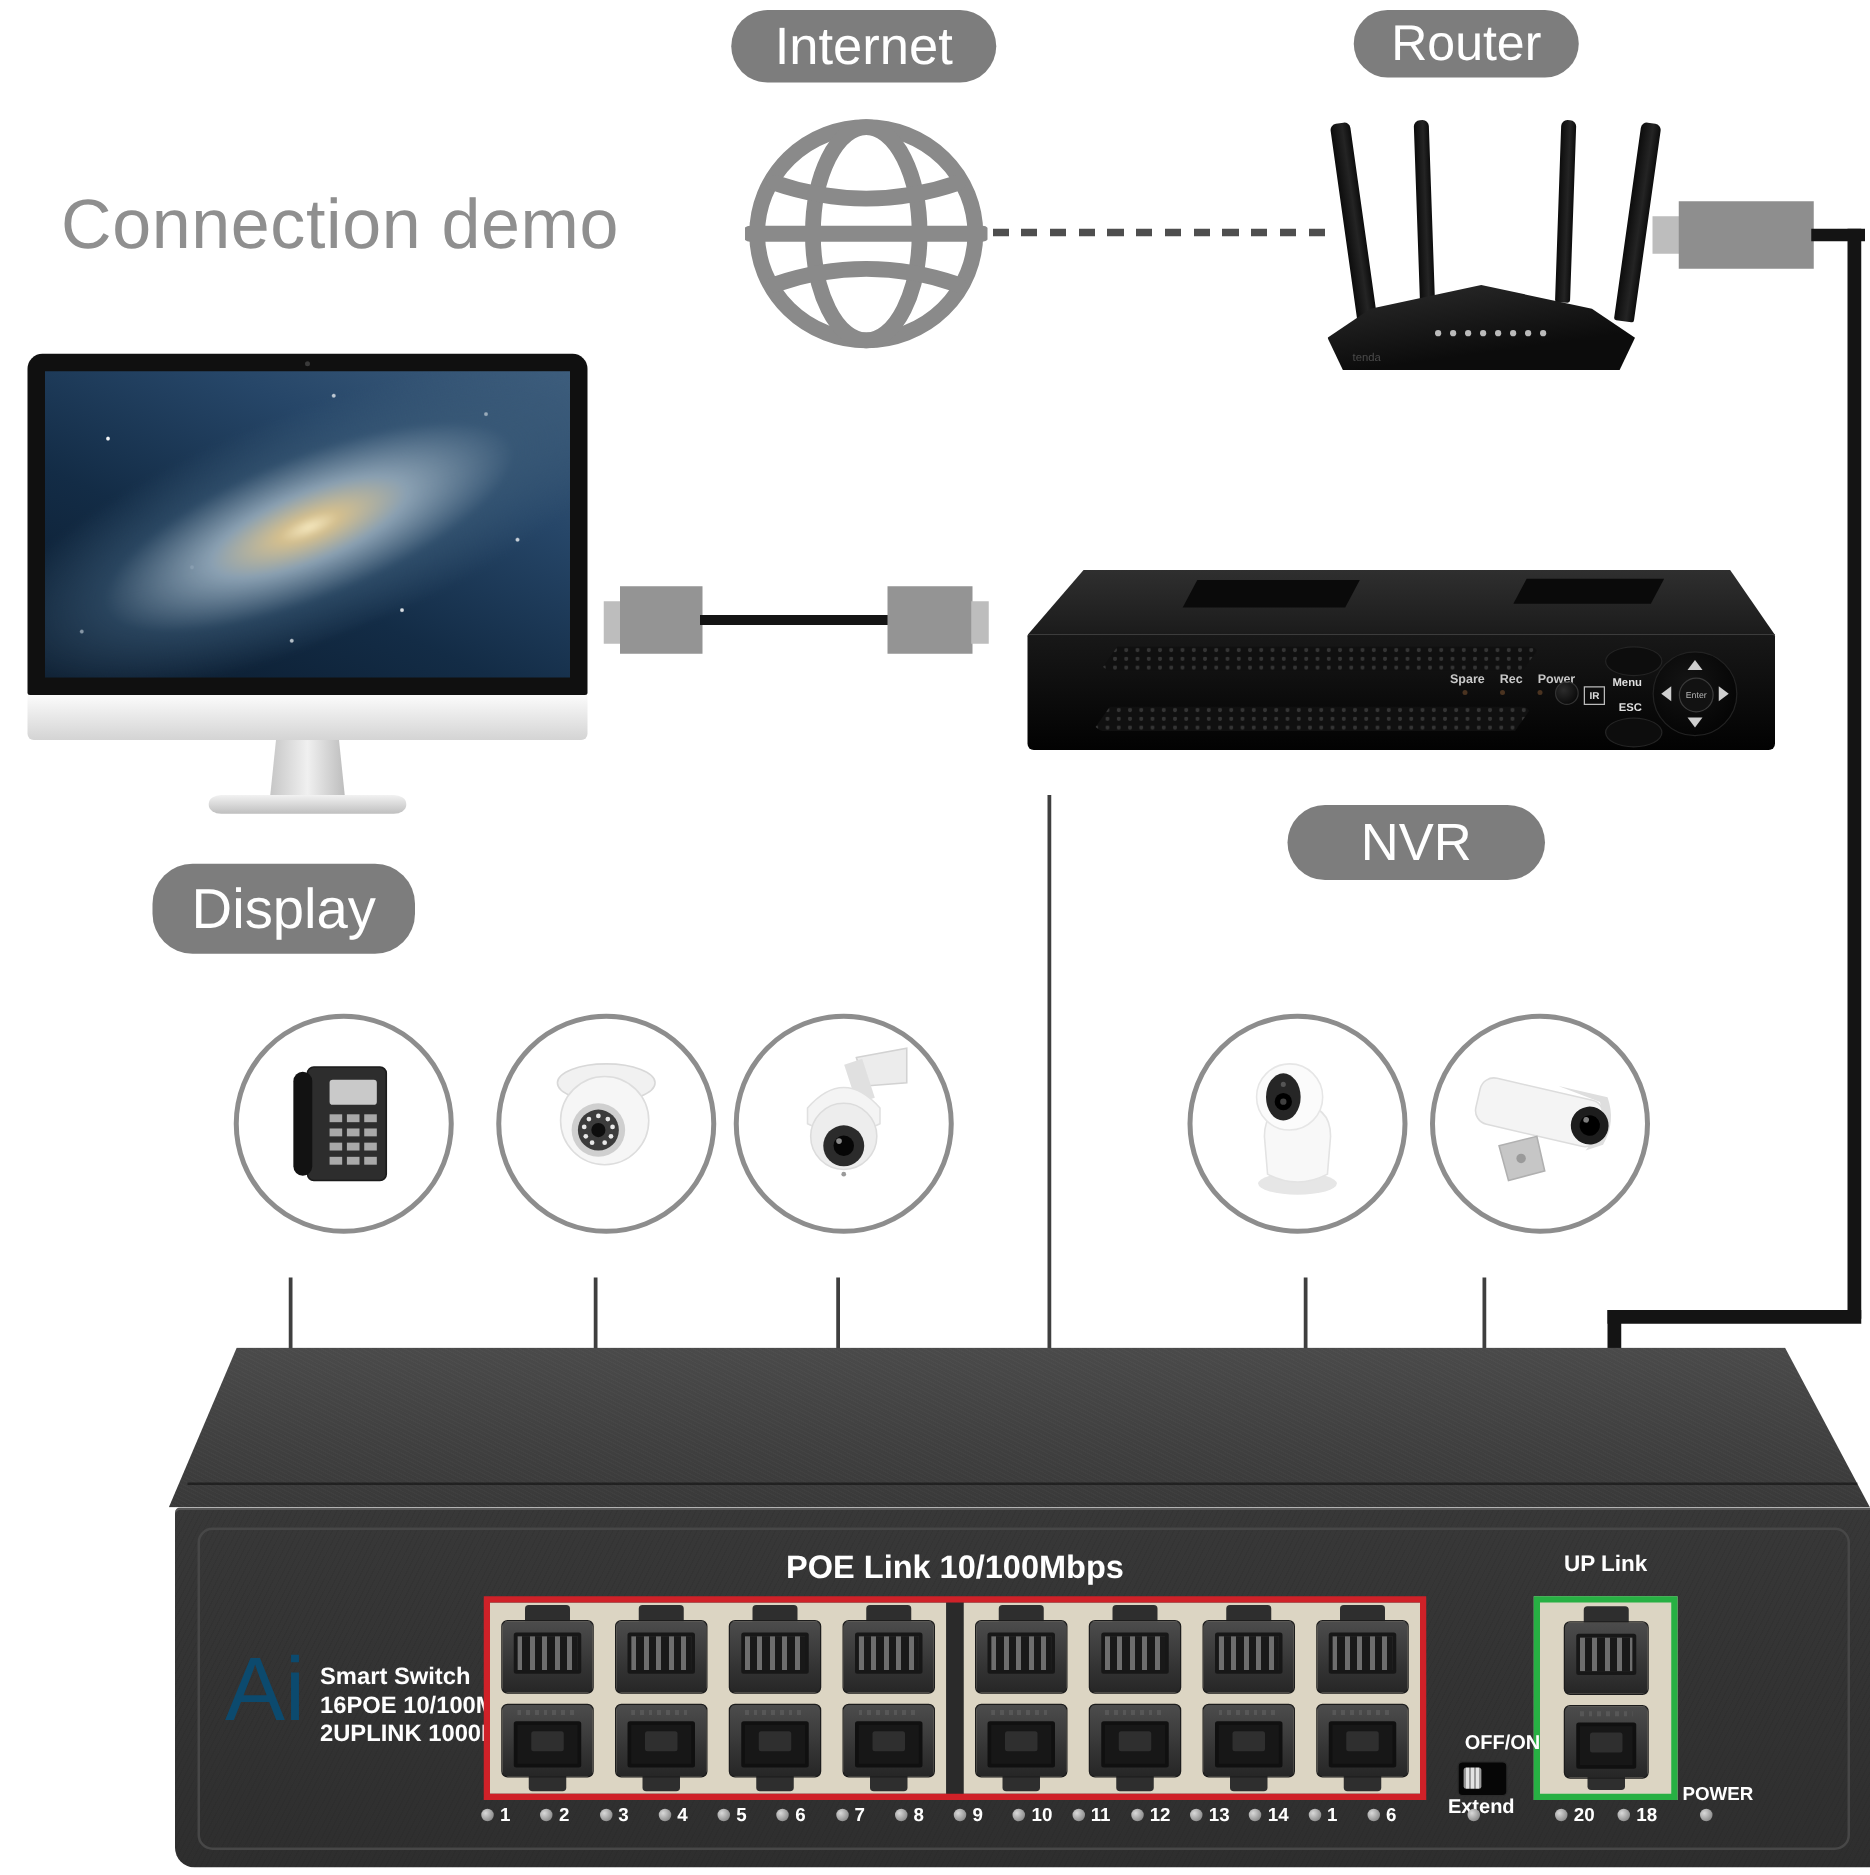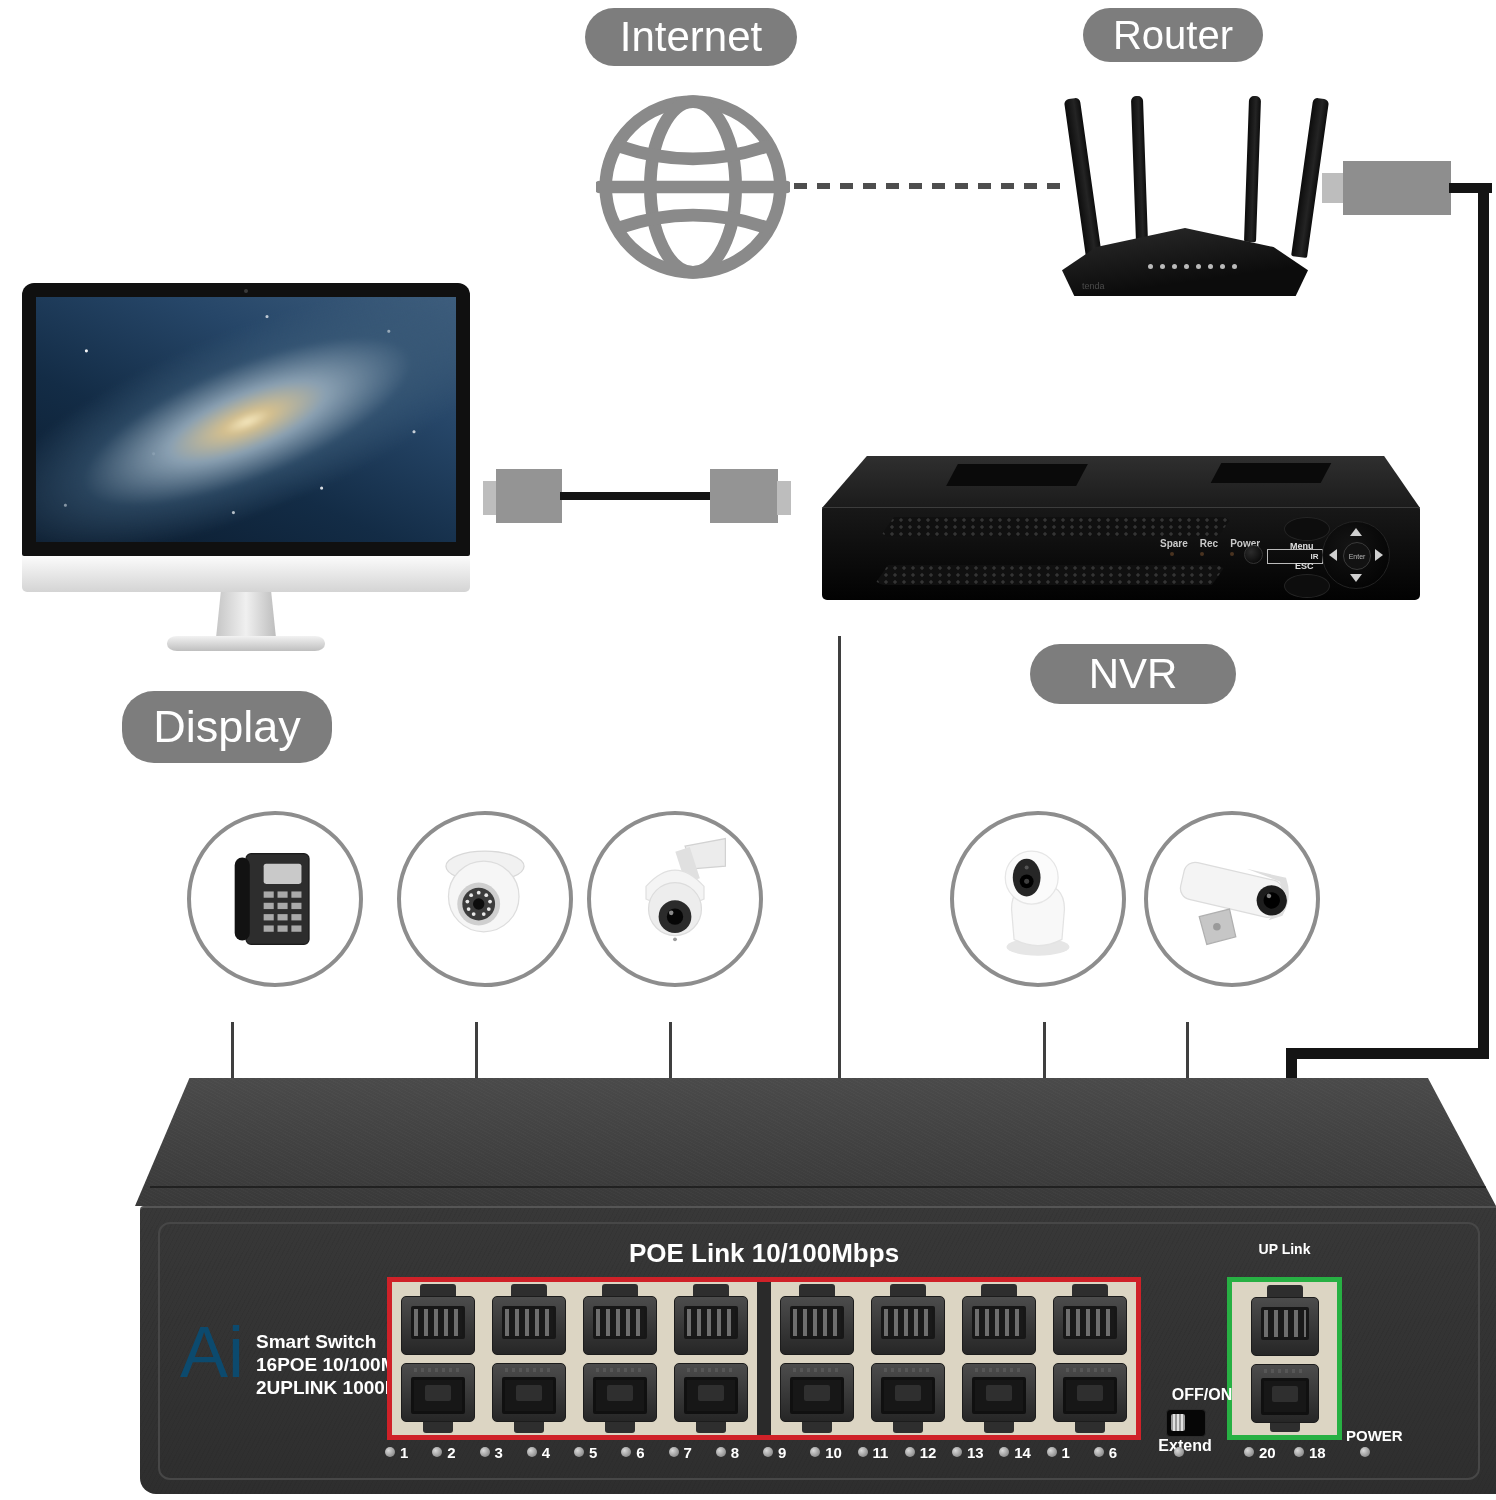--- a/index.html
+++ b/index.html
@@ -76,21 +76,21 @@
       background:radial-gradient(circle at 3px 3px,#343434 1.4px,transparent 1.9px);
       background-size:9px 7px;background-color:#101010;
       clip-path:polygon(4% 0,100% 0,96% 100%,0 100%);}
   .nvr-ledlabels{position:absolute;left:1160px;top:538px;display:flex;gap:12px;
       color:#c9c9c9;font-size:10px;font-weight:bold;}
   .nvr-leddots{position:absolute;left:1170px;top:552px;display:flex;gap:26px;}
   .nvr-leddots i{width:4px;height:4px;border-radius:50%;background:#4a3320;}
   .ir-knob{position:absolute;left:1244px;top:545px;width:17px;height:17px;border-radius:50%;
       background:radial-gradient(circle at 35% 35%,#2c2c2c,#000);border:1px solid #333;}
   .ir-box{position:absolute;left:1267px;top:549px;width:15px;height:13px;border:1px solid #bbb;
-      color:#ddd;font-size:8px;font-weight:bold;display:flex;align-items:center;justify-content:center;padding-left:39px;}
+      color:#ddd;font-size:8px;font-weight:bold;display:flex;align-items:center;justify-content:center;}
   .nvr-btn{position:absolute;width:44px;height:22px;border-radius:50%;background:#0d0d0d;
       border:1px solid #242424;}
   .nvr-btn-label{position:absolute;color:#e0e0e0;font-size:9px;font-weight:bold;}
   .dpad{position:absolute;left:1322px;top:521px;width:66px;height:66px;border-radius:50%;
       background:radial-gradient(circle at 40% 35%,#141414,#000);border:1px solid #222;}
   .dpad .tri{position:absolute;width:0;height:0;}
   .tri.up{left:27px;top:6px;border-left:6px solid transparent;border-right:6px solid transparent;border-bottom:8px solid #cfcfcf;}
   .tri.dn{left:27px;bottom:6px;border-left:6px solid transparent;border-right:6px solid transparent;border-top:8px solid #cfcfcf;}
   .tri.lf{left:6px;top:27px;border-top:6px solid transparent;border-bottom:6px solid transparent;border-right:8px solid #cfcfcf;}
   .tri.rt{right:6px;top:27px;border-top:6px solid transparent;border-bottom:6px solid transparent;border-left:8px solid #cfcfcf;}
@@ -114,21 +114,21 @@
         repeating-linear-gradient(117deg,rgba(0,0,0,.05) 0 1px,transparent 1px 4px),
         linear-gradient(#383838,#2e2e2e);
       border-radius:4px 0 0 16px;box-shadow:inset 0 2px 0 #555;}
   .sw-inner{position:absolute;left:158px;top:1222px;width:1318px;height:254px;
       border:2px solid #474747;border-radius:12px;}
   .sw-brand{position:absolute;left:180px;top:1316px;font-size:72px;color:#0c4a6e;line-height:1;}
   .sw-model{position:absolute;left:256px;top:1330px;color:#fff;font-weight:bold;font-size:19px;line-height:23px;}
   .sw-poelabel{position:absolute;left:387px;top:1238px;width:754px;text-align:center;
       color:#fff;font-weight:bold;font-size:26px;}
   .sw-uplabel{position:absolute;left:1217px;top:1241px;width:135px;text-align:center;
-      color:#fff;font-weight:bold;font-size:14px;}
+      color:#fff;font-weight:bold;font-size:18px;}
   .redbox{position:absolute;left:387px;top:1277px;width:754px;height:163px;box-sizing:border-box;
       border:5px solid var(--red,#cf2128);}
   .greenbox{position:absolute;left:1227px;top:1277px;width:115px;height:163px;box-sizing:border-box;
       border:5px solid var(--green,#27b043);background:var(--beige,#dcd5c3);
       display:flex;flex-direction:column;align-items:center;justify-content:space-between;padding:3px 0;}
   .beige{position:absolute;background:var(--beige,#dcd5c3);display:grid;
       grid-template-columns:repeat(4,1fr);grid-template-rows:1fr 1fr;justify-items:center;align-items:center;}
   .pgap{position:absolute;left:757px;top:1282px;width:14px;height:153px;background:#2a2a2a;}
 
   .port{position:relative;width:80px;height:72px;}
@@ -160,20 +160,21 @@
   .led{width:10px;height:10px;border-radius:50%;
       background:radial-gradient(circle at 35% 35%,#d9d9d9,#8c8c8c 75%);flex:none;}
   .pnum{color:#fff;font-weight:bold;font-size:15px;}
   .powerlabel{position:absolute;left:1346px;top:1427px;color:#fff;font-weight:bold;font-size:15px;}
 </style>
 </head>
 <body>
 
 <div id="canvas">
 
+  <div class="title">Connection demo</div>
 
   <div class="pill internet">Internet</div>
   <div class="pill router">Router</div>
   <div class="pill display">Display</div>
   <div class="pill nvr">NVR</div>
 
   <svg class="abs" style="left:596px;top:90px;" width="194" height="194" viewBox="0 0 200 200">
     <g fill="none" stroke="#8a8a8a" stroke-width="13" stroke-linecap="round">
       <ellipse cx="100" cy="100" rx="90" ry="88"></ellipse>
       <ellipse cx="100" cy="100" rx="44" ry="88"></ellipse>

